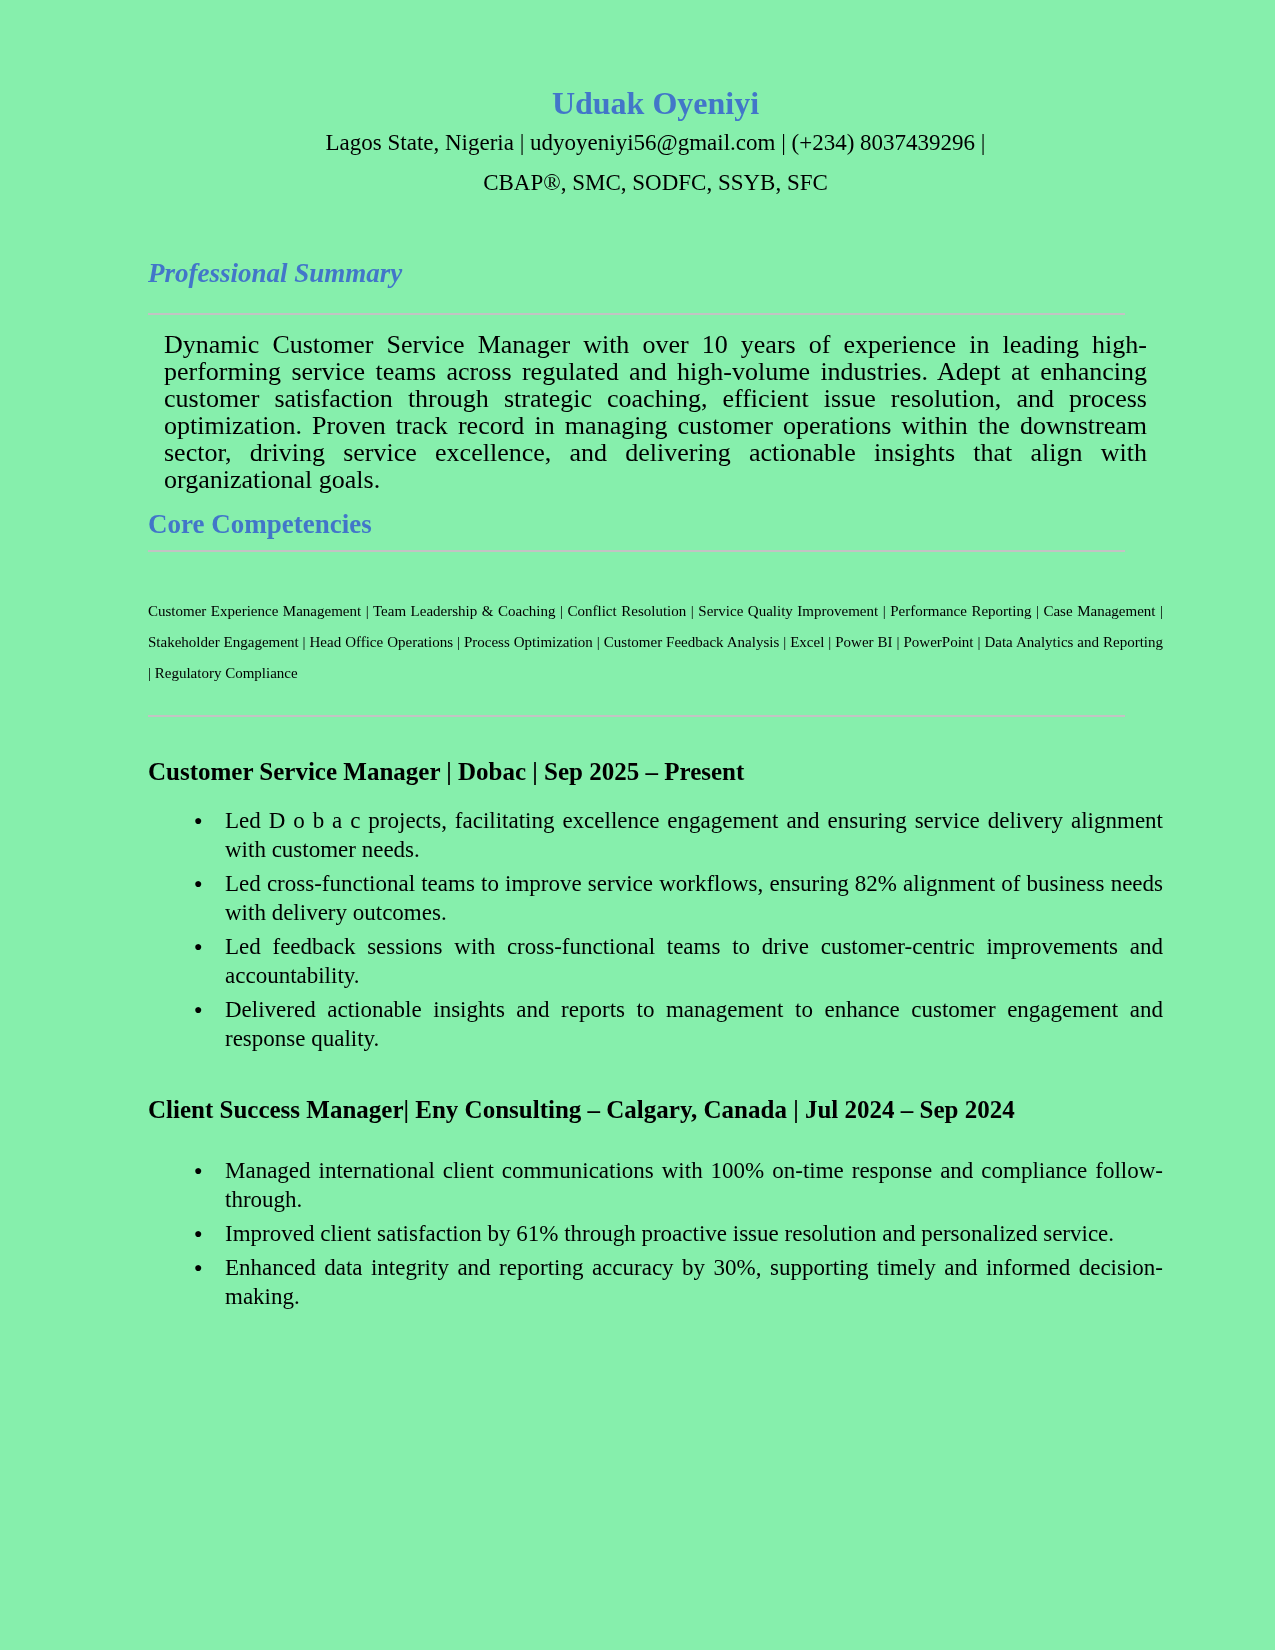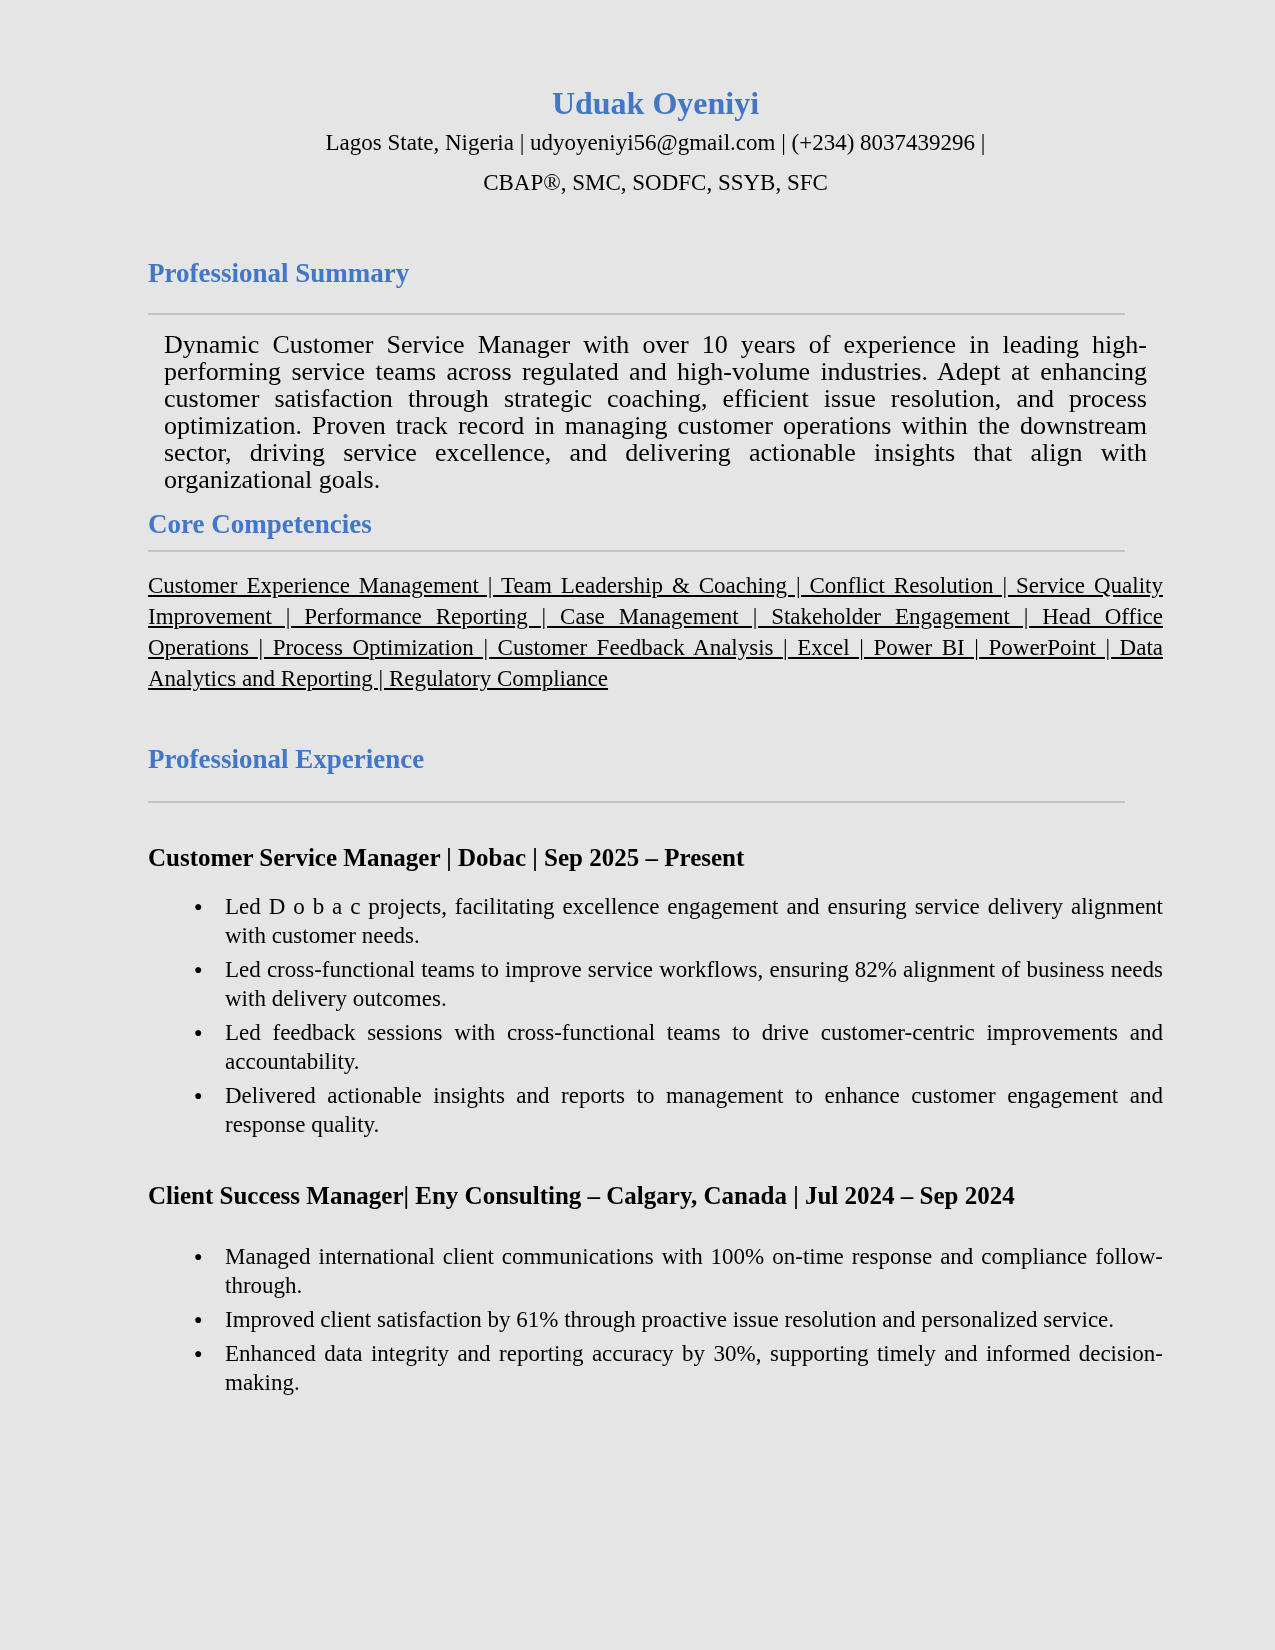--- a/index.html
+++ b/index.html
@@ -6,21 +6,21 @@
     margin: 0;
     padding: 0;
     background: #ffffff;
   }
   .page {
     position: relative;
     width: 1275px;
     height: 1650px;
     box-sizing: border-box;
     padding: 84px 112px 0 148px;
-    background: #e5e5e5;
+    background: #86efac;
     overflow: hidden;
     font-family: "Liberation Serif", serif;
     color: #000000;
   }
   
   .hdr { text-align: center; }
   .name {
     margin: 0 0 7px 0;
     font-size: 32px;
     line-height: 38px;
@@ -45,36 +45,35 @@
     line-height: 31px;
     font-weight: bold;
     color: #4276C9;
   }
   .rule {
     border: none;
     border-top: 2px solid #C3C3C3;
     margin: 0 38px 0 0;
     height: 0;
   }
-  .sec-summary h2 { margin-top: 62px; }
+  .sec-summary h2 { margin-top: 62px; font-style: italic; }
   .sec-summary .rule { margin-top: 24px; margin-bottom: 10px; }
   .body-text {
     margin: 16px;
     font-size: 26px;
     line-height: 27px;
     text-align: justify;
   }
   .sec-competencies h2 { }
   .sec-competencies .rule { margin-top: 10px; }
   .comp-text {
-    margin: 18px 0 0 0;
-    font-size: 23px;
+    margin: 44px 0 0 0;
+    font-size: 15px;
     line-height: 31px;
     text-align: justify;
-    text-decoration: underline;
   }
   .sec-experience h2 { margin-top: 50px; }
   .sec-experience .rule { margin-top: 26px; }
   .job-title {
     margin: 40px 0 0 0;
     font-size: 25px;
     line-height: 29px;
     font-weight: bold;
   }
   .job-title.second { margin-top: 42px; }
@@ -117,21 +116,20 @@
     <p class="body-text">Dynamic Customer Service Manager with over 10 years of experience in leading high-performing service teams across regulated and high-volume industries. Adept at enhancing customer satisfaction through strategic coaching, efficient issue resolution, and process optimization. Proven track record in managing customer operations within the downstream sector, driving service excellence, and delivering actionable insights that align with organizational goals.</p>
   </section>
 
   <section class="sec-competencies">
     <h2>Core Competencies</h2>
     <hr class="rule">
     <p class="comp-text">Customer Experience Management | Team Leadership &amp; Coaching | Conflict Resolution | Service Quality Improvement | Performance Reporting | Case Management | Stakeholder Engagement | Head Office Operations | Process Optimization | Customer Feedback Analysis | Excel | Power BI | PowerPoint | Data Analytics and Reporting | Regulatory Compliance</p>
   </section>
 
   <section class="sec-experience">
-    <h2>Professional Experience</h2>
     <hr class="rule">
 
     <div class="job">
       <h3 class="job-title">Customer Service Manager | Dobac | Sep 2025 – Present</h3>
       <ul class="bullets">
         <li>
           <span class="dot">●</span>
           <span>Led D o b a c projects, facilitating excellence engagement and ensuring service delivery alignment with customer needs.</span>
         </li>
         <li>

